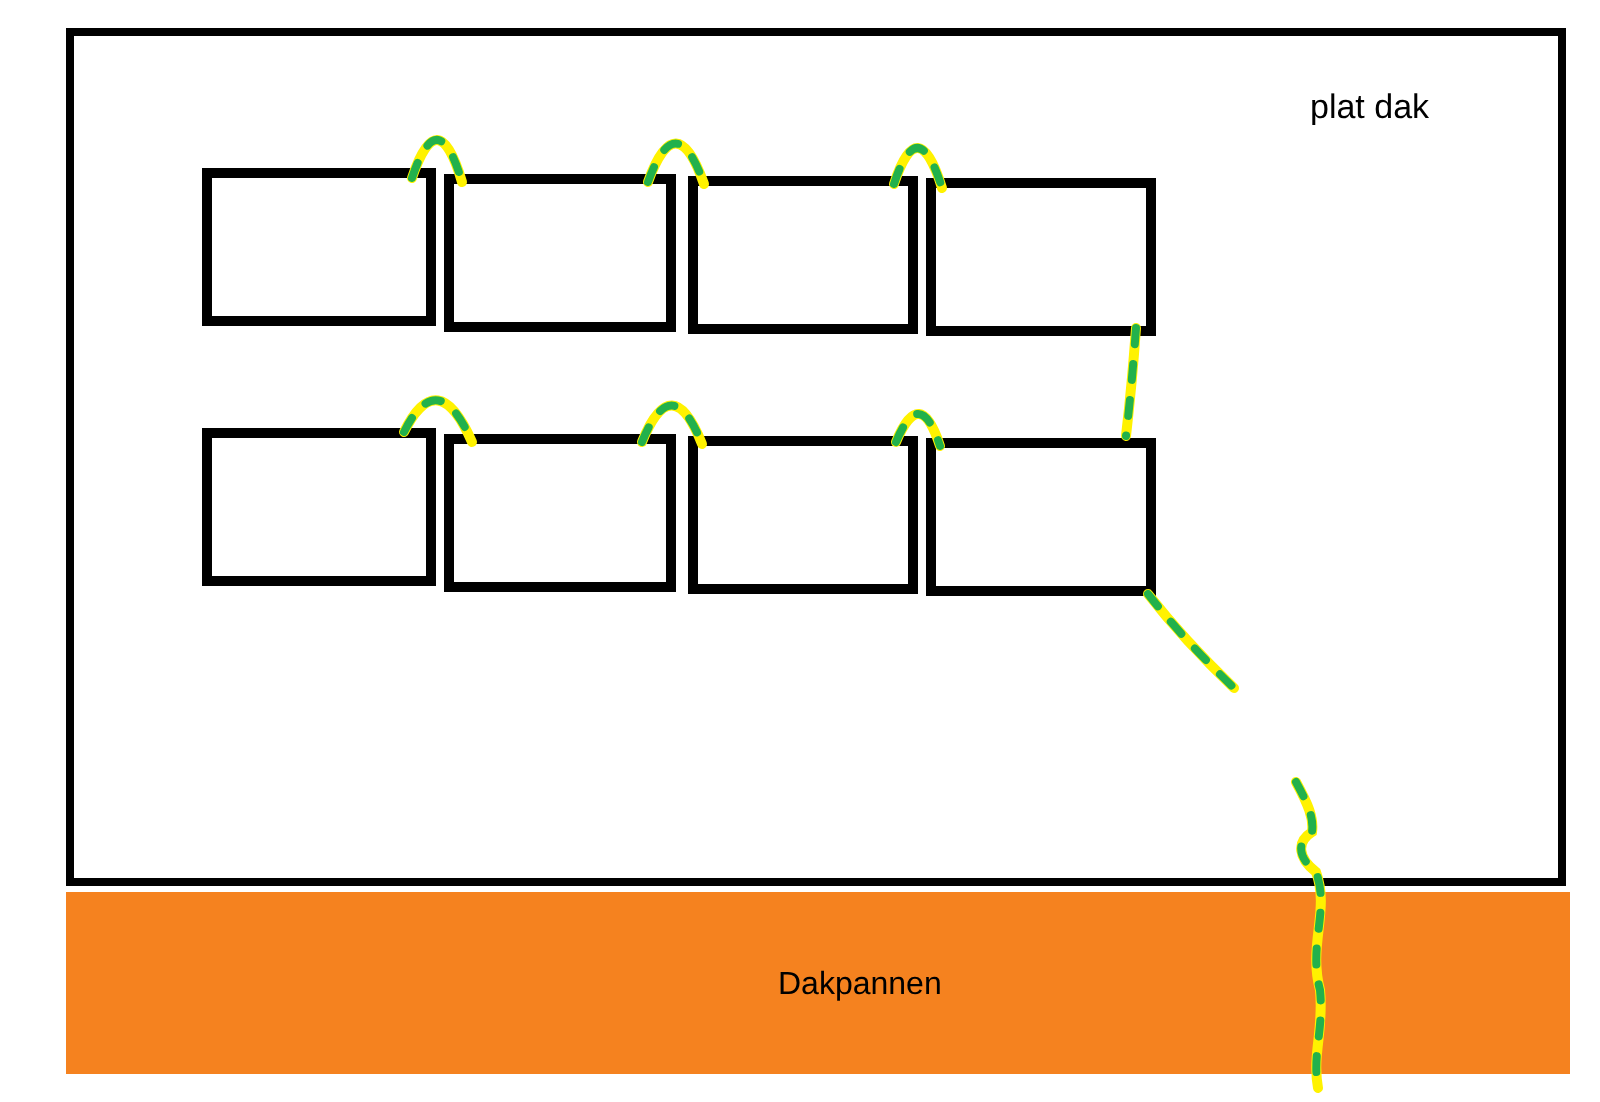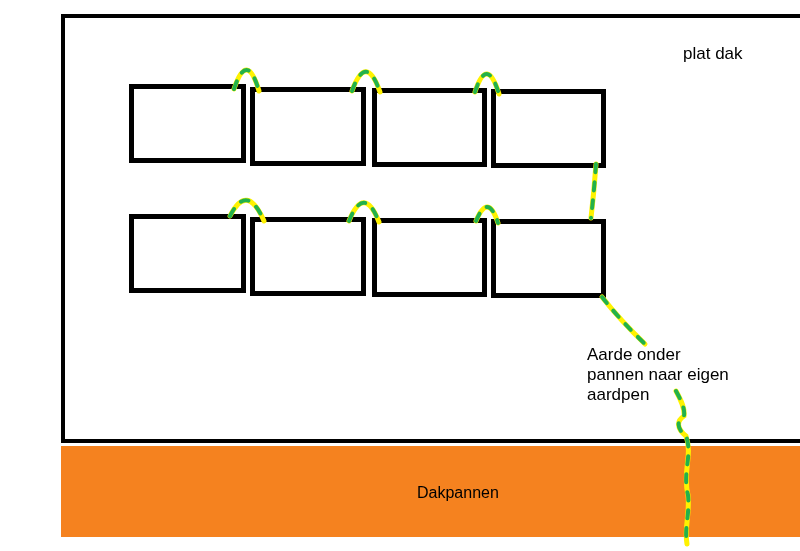--- a/index.html
+++ b/index.html
@@ -4,21 +4,21 @@
 <style>
   html, body { margin: 0; padding: 0; }
   body {
     width: 800px; height: 551px;
     background: #ffffff;
     font-family: "Liberation Sans", sans-serif;
     position: relative;
     overflow: hidden;
     color: #000;
   }
-  .stage { position: absolute; inset: 0; margin-left: 28px; }
+  .stage { position: absolute; inset: 0; }
 
   .roof-outline {
     position: absolute;
     left: 33px; top: 14px;
     width: 750px; height: 429px;
     border: 4px solid var(--outline-black, #000);
     box-sizing: border-box;
     background: #ffffff;
   }
 
@@ -83,23 +83,20 @@
   <div class="panel" id="r1p4"></div>
 
   <div class="panel" id="r2p1"></div>
   <div class="panel" id="r2p2"></div>
   <div class="panel" id="r2p3"></div>
   <div class="panel" id="r2p4"></div>
 
   <div class="tiles-band"></div>
   <div class="label" id="tiles-label">Dakpannen</div>
 
-  <div class="label" id="ground-note">Aarde onder
-pannen naar eigen
-aardpen</div>
 
   <svg class="wires" viewBox="0 0 800 551" aria-hidden="true">
     <path class="wire-base" d="M 206,89 Q 219,50 231,91"></path>
       <path class="wire-dash" d="M 206,89 Q 219,50 231,91"></path>
     <path class="wire-base" d="M 324,91 Q 338,52 352,92"></path>
       <path class="wire-dash" d="M 324,91 Q 338,52 352,92"></path>
     <path class="wire-base" d="M 447,92 Q 459,55 471,94"></path>
       <path class="wire-dash" d="M 447,92 Q 459,55 471,94"></path>
     <path class="wire-base" d="M 202,216 Q 219,182 236,221"></path>
       <path class="wire-dash" d="M 202,216 Q 219,182 236,221"></path>

